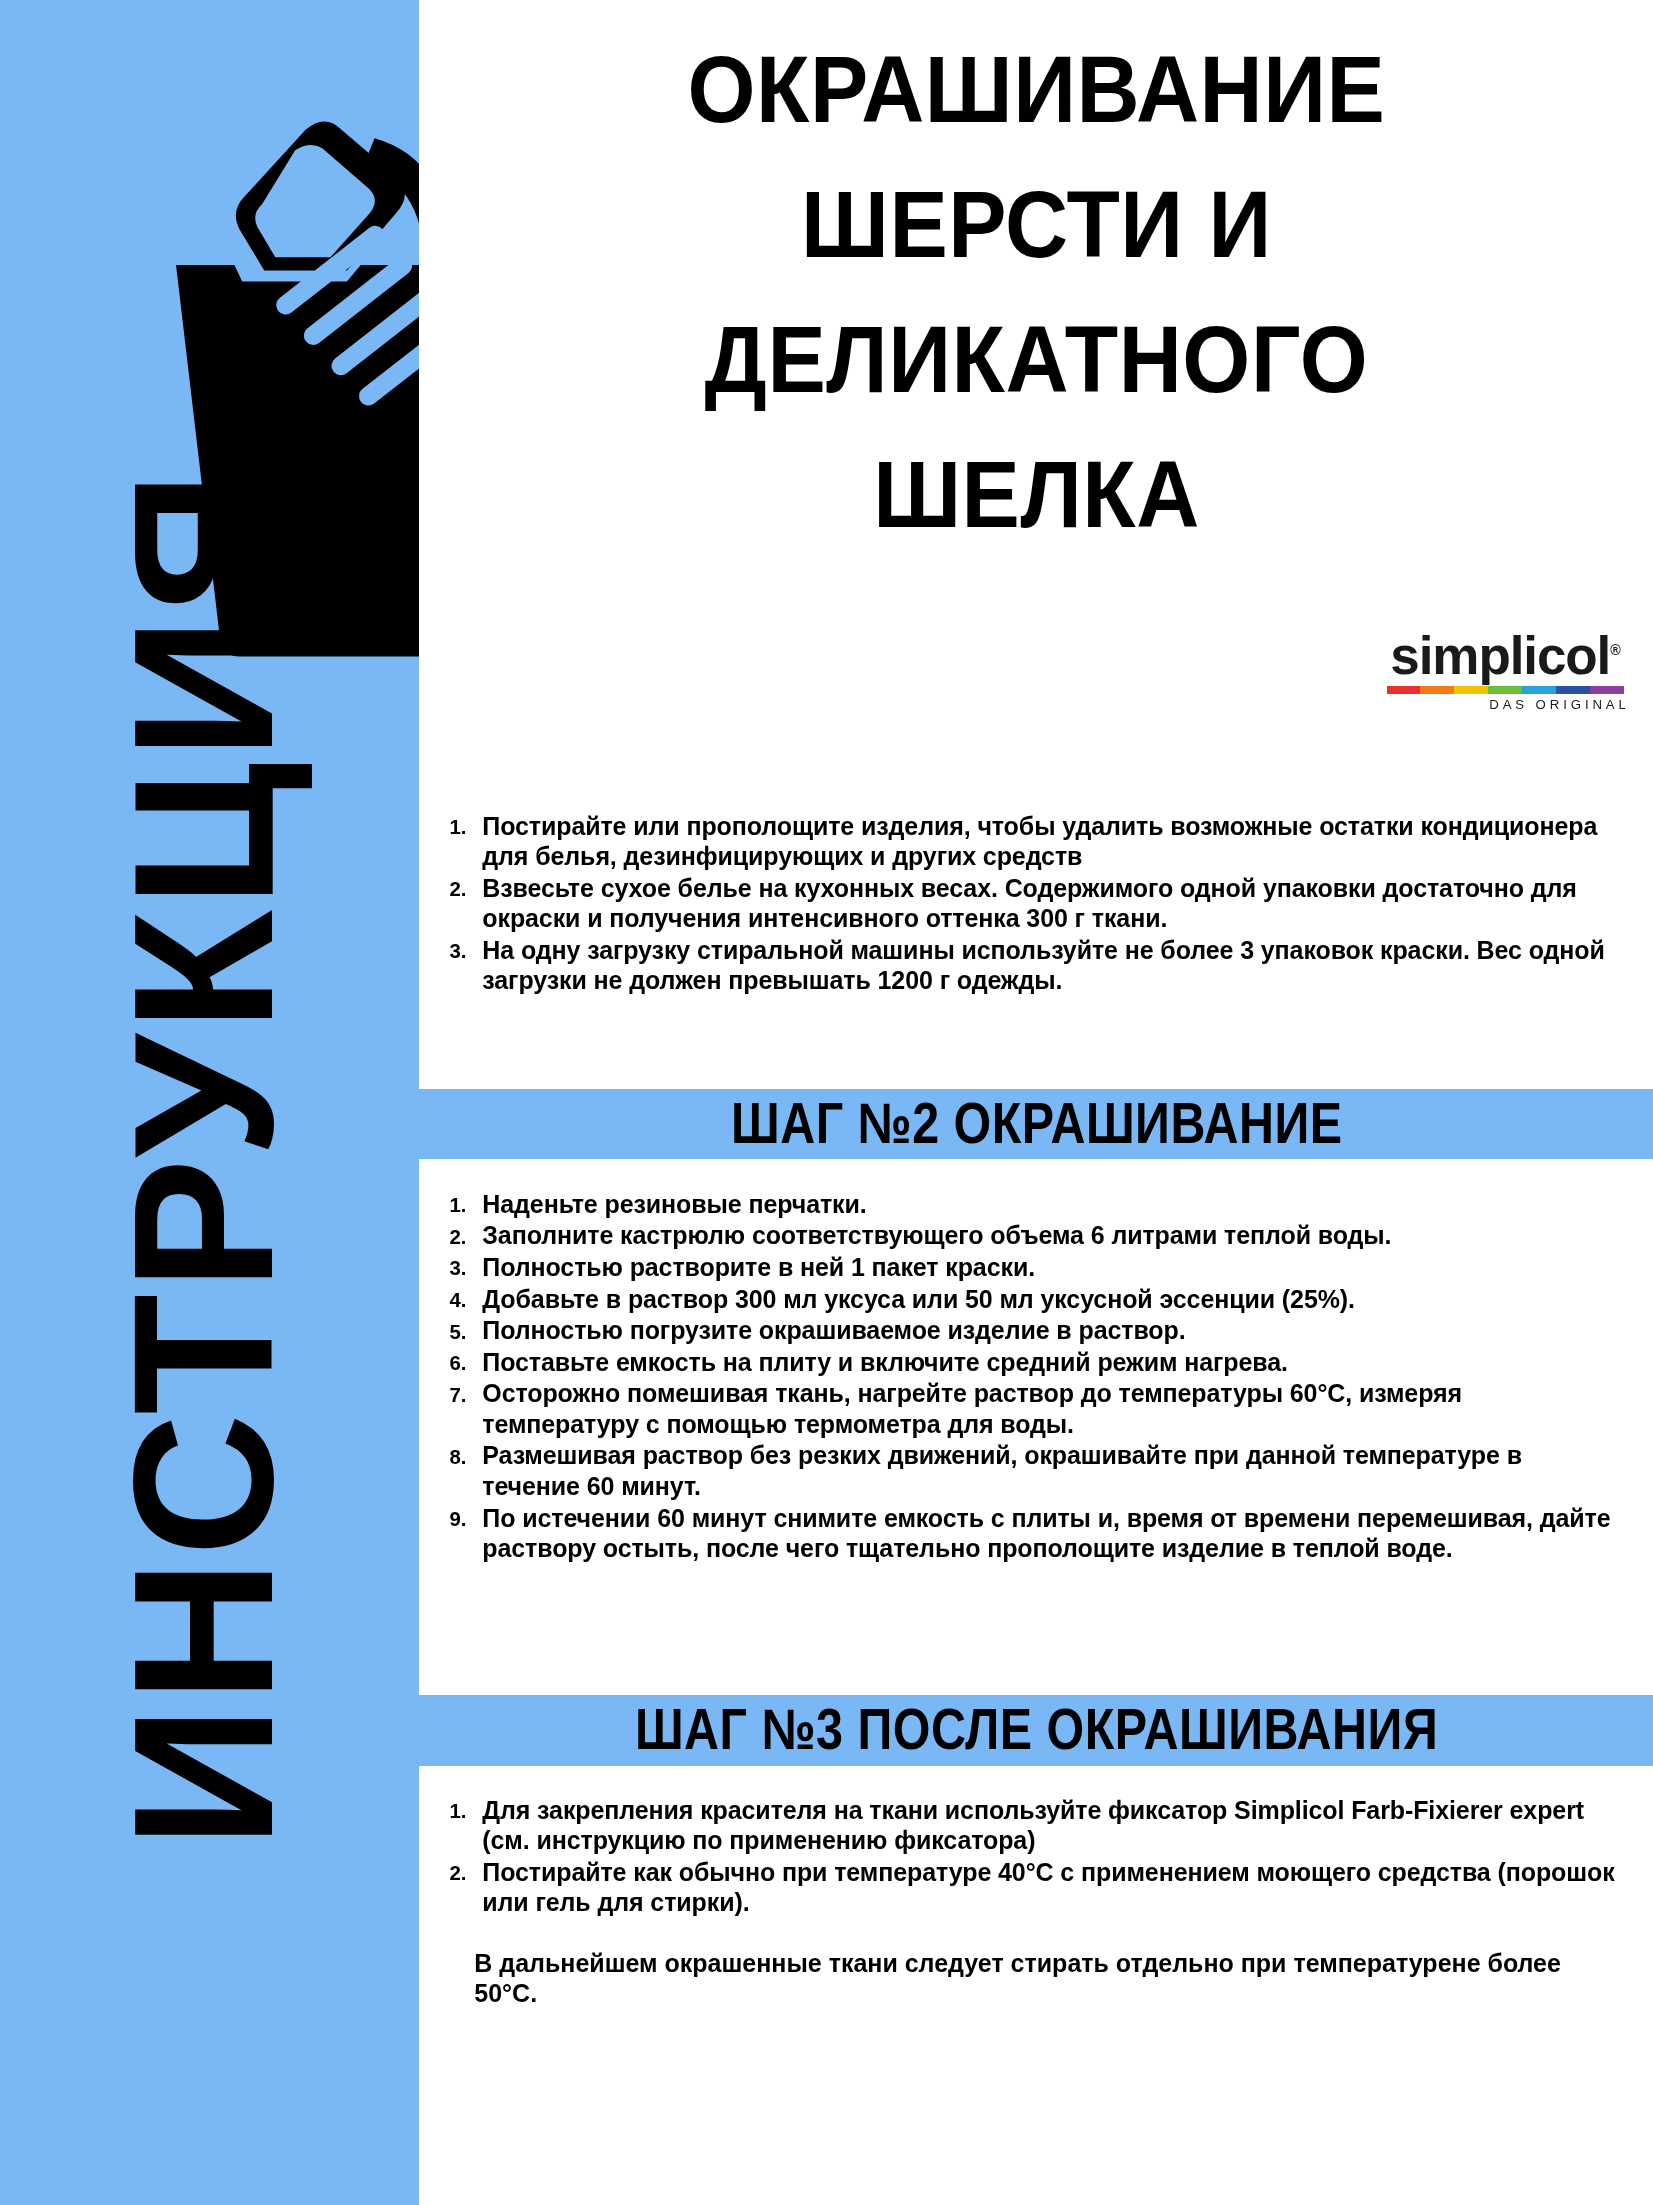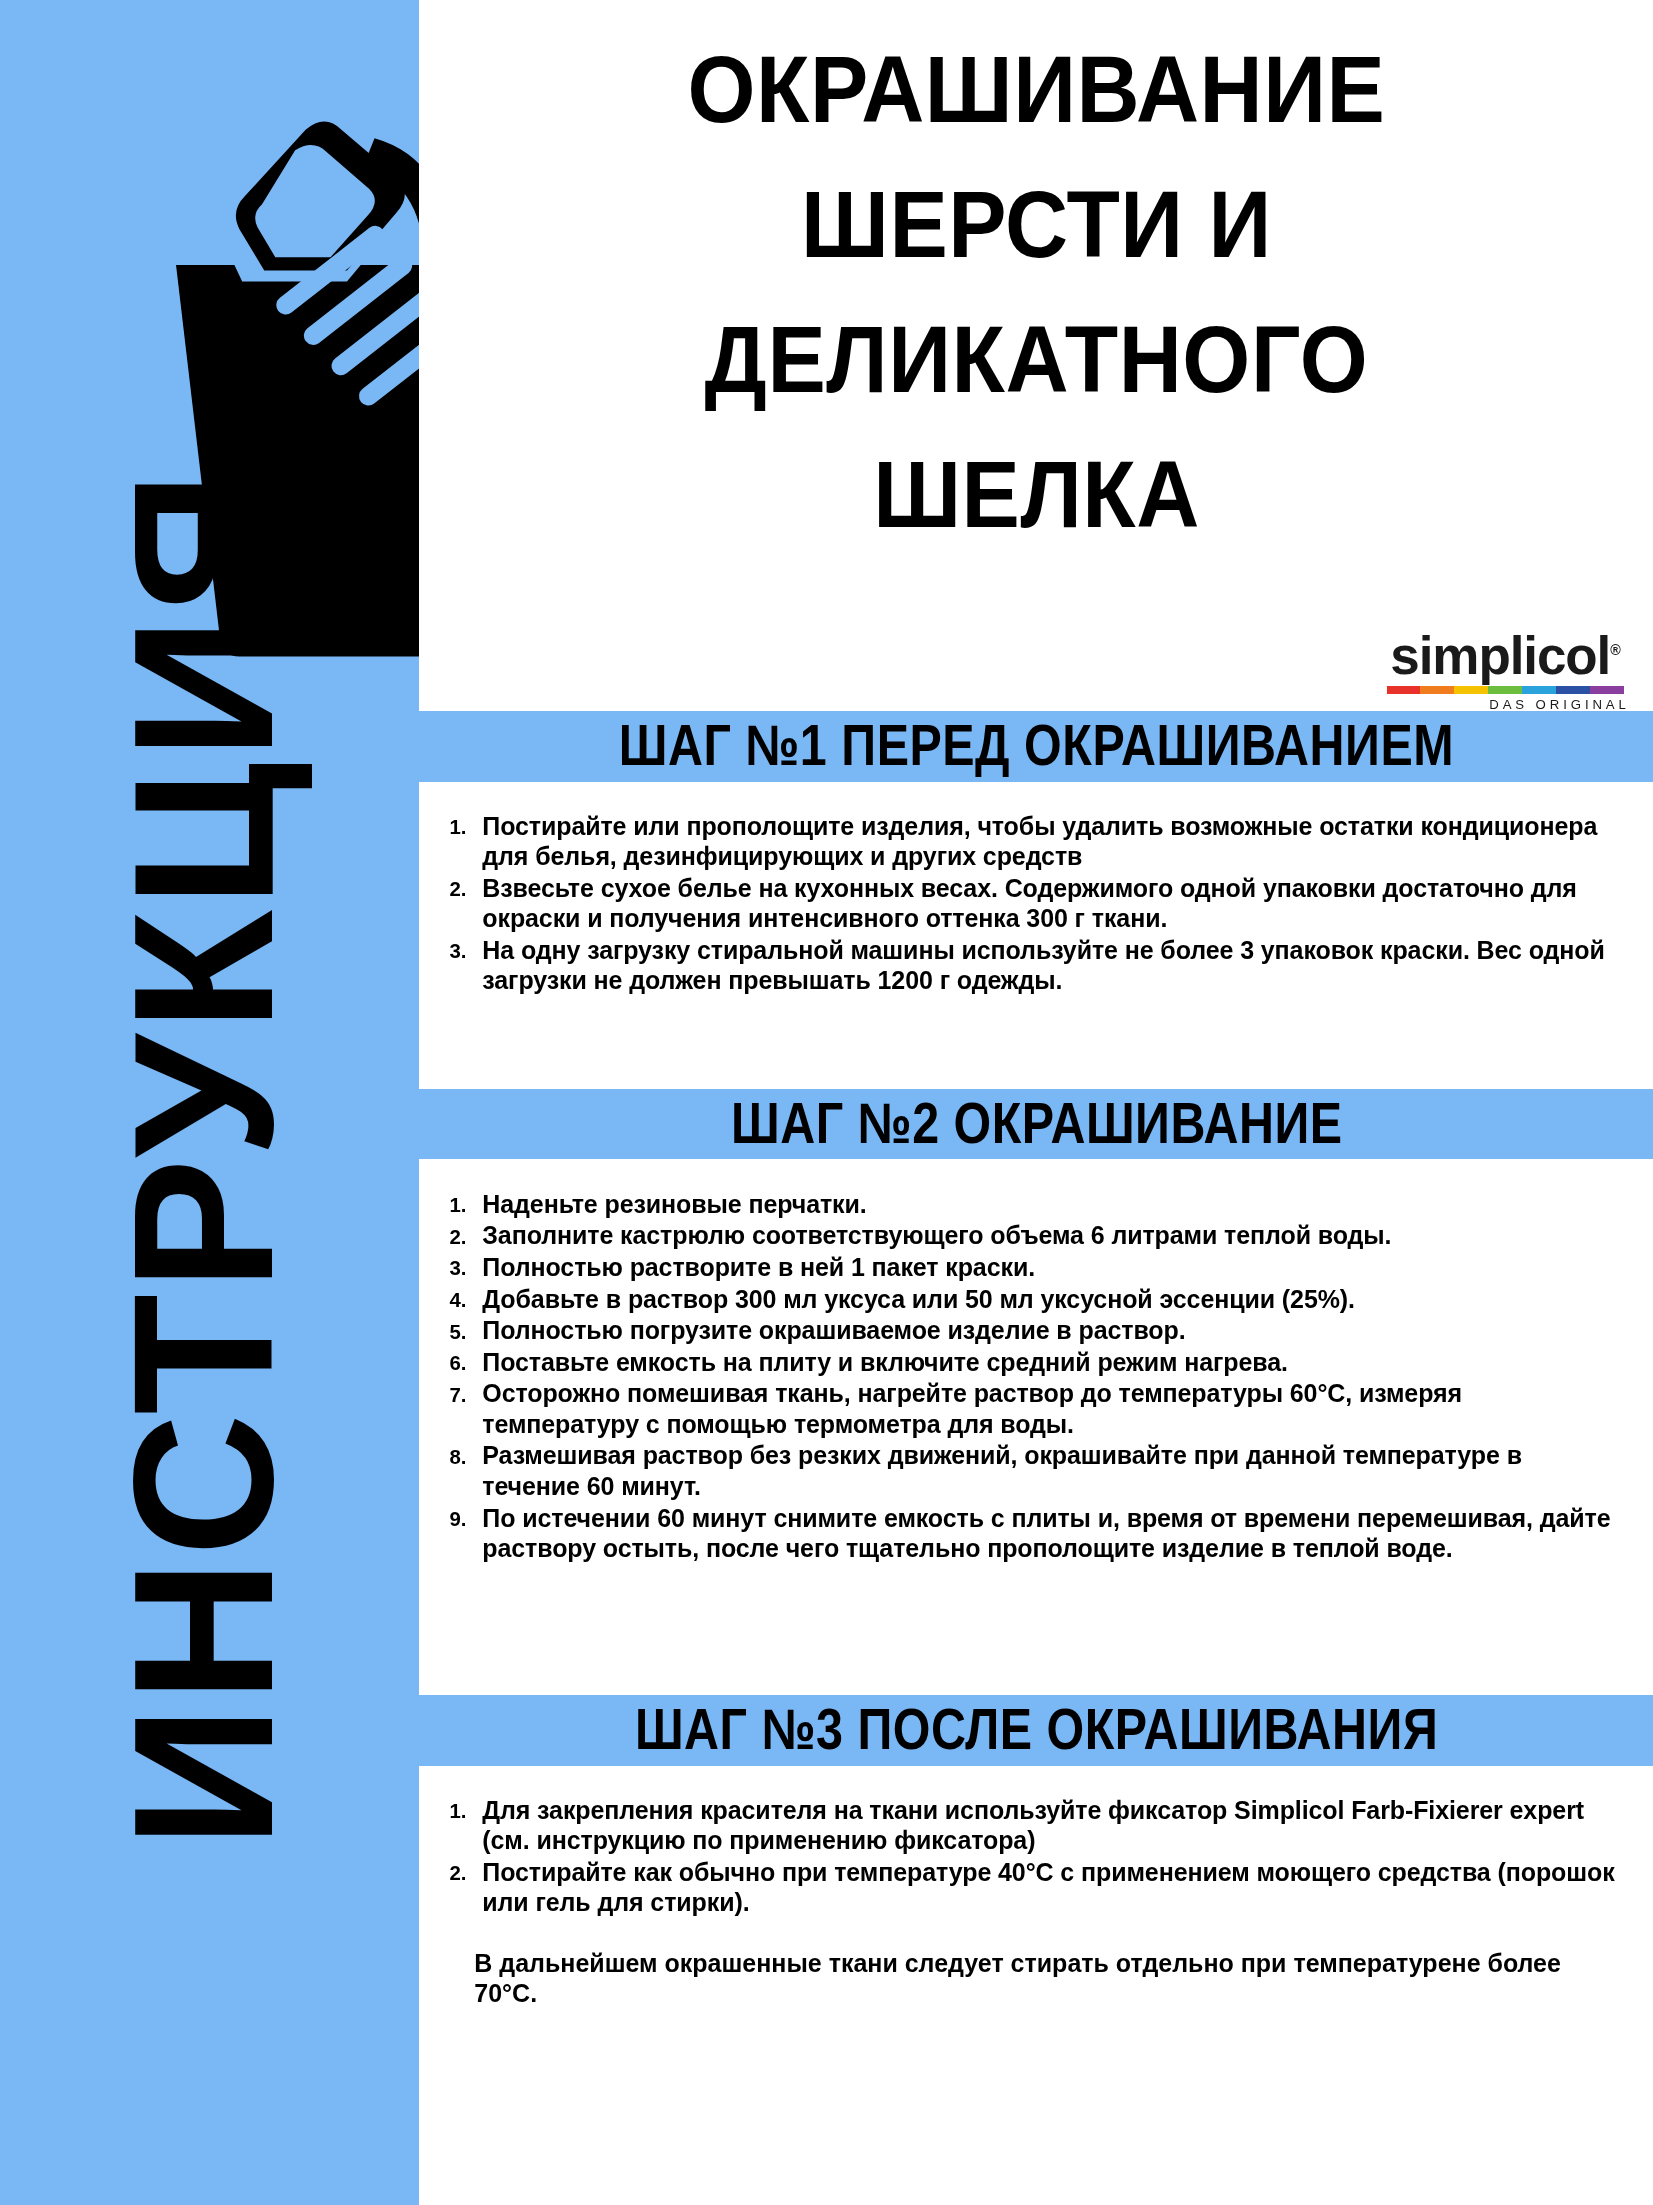--- a/index.html
+++ b/index.html
@@ -242,23 +242,20 @@
           <span style="background:#f07c1d"></span>
           <span style="background:#f5c200"></span>
           <span style="background:#6cbf3e"></span>
           <span style="background:#2aa3dc"></span>
           <span style="background:#2b51a4"></span>
           <span style="background:#8a3fa0"></span>
       </div>
       <div class="brand-sub">DAS ORIGINAL</div>
     </div>
 
-    <div class="step-head" style="top:711px; height:71px; line-height:71px;">
-      <span class="ht">ШАГ №1 ПЕРЕД ОКРАШИВАНИЕМ</span>
-    </div>
     <div class="step-body" style="top:794px;">
       <ol class="list">
         <li>Постирайте или прополощите изделия, чтобы удалить возможные остатки кондиционера для белья, дезинфицирующих и других средств</li>
         <li>Взвесьте сухое белье на кухонных весах. Содержимого одной упаковки достаточно для окраски и получения интенсивного оттенка 300 г ткани.</li>
         <li>На одну загрузку стиральной машины используйте не более 3 упаковок краски. Вес одной загрузки не должен превышать 1200 г одежды.</li>
       </ol>
     </div>
 
     <div class="step-head" style="top:1089px; height:70px; line-height:71px;">
       <span class="ht">ШАГ №2 ОКРАШИВАНИЕ</span>
@@ -278,18 +275,18 @@
     </div>
 
     <div class="step-head" style="top:1695px; height:71px; line-height:71px;">
       <span class="ht">ШАГ №3 ПОСЛЕ ОКРАШИВАНИЯ</span>
     </div>
     <div class="step-body" style="top:1778px; height:419px;">
       <ol class="list">
         <li>Для закрепления красителя на ткани используйте фиксатор Simplicol Farb-Fixierer expert (см. инструкцию по применению фиксатора)</li>
         <li>Постирайте как обычно при температуре 40°C с применением моющего средства (порошок или гель для стирки).</li>
       </ol>
-      <div class="note">В дальнейшем окрашенные ткани следует стирать отдельно при температурене более 70°C.</div>
+      <div class="note">В дальнейшем окрашенные ткани следует стирать отдельно при температурене более 50°C.</div>
     </div>
 
   </div>
 </div>
 
 
 </body></html>

